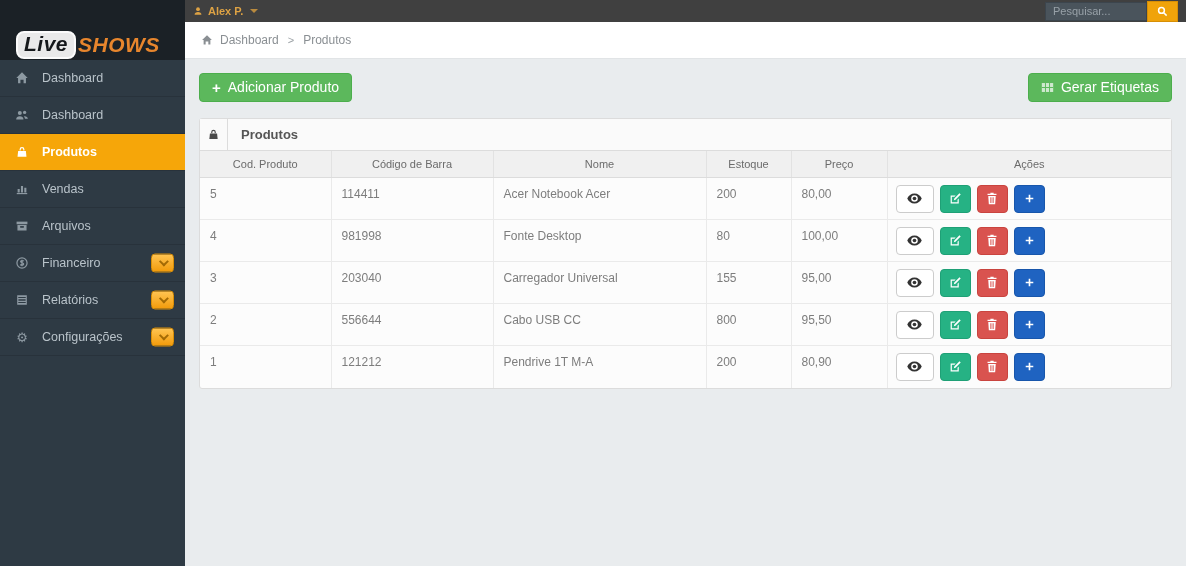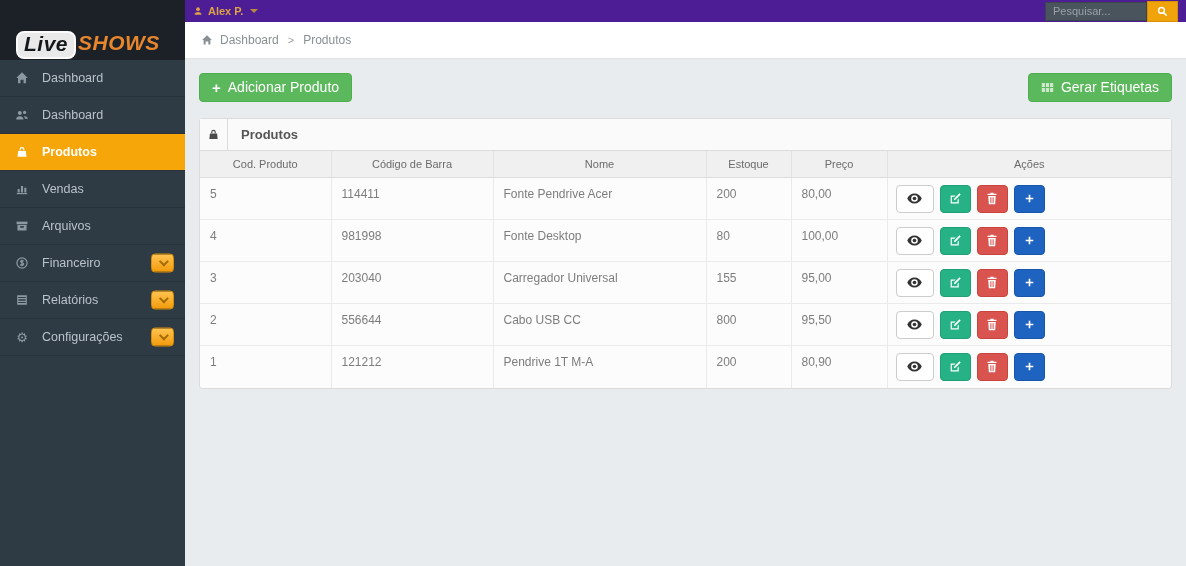--- a/index.html
+++ b/index.html
@@ -7,21 +7,21 @@
   body {
     width:1186px; height:566px; position:relative; overflow:hidden;
     font-family:"Liberation Sans", sans-serif;
     background:#e9ecee;
   }
   
   .sidebar { position:absolute; left:0; top:0; width:185px; height:566px; background:#2e3a44; z-index:2; }
   .sidebar-header {
     height:60px; background:#1b2126; display:flex; align-items:center; padding-left:16px;
   }
-  .logo { display:flex; align-items:flex-start; font-style:italic; font-weight:bold; font-size:21px; letter-spacing:.5px;margin-top:30px; }
+  .logo { display:flex; align-items:flex-end; font-style:italic; font-weight:bold; font-size:21px; letter-spacing:.5px;margin-top:30px; }
   .logo-badge {
     background:#e9e9e9; color:#15181b; border:2px solid #fbfbfb; border-radius:8px;
     padding:0 6px 2px 6px; line-height:22px; margin-right:2px;
   }
   .logo-rest { color:#e8862d; padding-bottom:2px; }
   .nav { list-style:none; margin:0; padding:0; }
   .nav li {
     position:relative; height:37px; display:flex; align-items:center; gap:13px;
     padding-left:15px; color:#b9c3ca; font-size:12.5px; cursor:pointer;
     border-bottom:1px solid #28323b;
@@ -36,21 +36,21 @@
   .chev-badge {
     position:absolute; right:11px; top:50%; transform:translateY(-50%);
     width:23px; height:19px; border-radius:4px;
     background:linear-gradient(#ffc452,#f29b0b); border:1px solid #d98e06;
     display:flex; align-items:center; justify-content:center;
   }
   .chev-badge .ch { width:7px; height:7px; border-right:2px solid #a36a05; border-bottom:2px solid #a36a05; transform:rotate(45deg) translateY(-2px); }
   .gear-glyph { font-size:13px; line-height:1; font-style:normal; }
   
   .topbar {
-    position:absolute; left:185px; right:0; top:0; height:22px; background:#4c1d95;
+    position:absolute; left:185px; right:0; top:0; height:22px; background:#404040;
     display:flex; align-items:center; z-index:3;
   }
   .user-menu { display:flex; align-items:center; gap:5px; padding-left:8px; color:#dda244; font-size:11px; font-weight:bold; cursor:pointer; }
   .user-menu .caret { width:0; height:0; border-left:4px solid transparent; border-right:4px solid transparent; border-top:4px solid #b98a3e; margin-left:2px; }
   .search-box { margin-left:auto; margin-right:8px; display:flex; align-items:center; }
   .search-box input {
     width:102px; height:19px; background:#4a545c; border:1px solid #3c454d; color:#d6dadd;
     font-size:11px; padding:0 7px; font-family:"Liberation Sans", sans-serif; outline:none;
   }
   .search-box input::placeholder { color:#98a1a8; }
@@ -276,21 +276,21 @@
             <th>Estoque</th>
             <th>Preço</th>
             <th>Ações</th>
           </tr>
         </thead>
         <tbody>
 
             <tr>
               <td>5</td>
               <td>114411</td>
-              <td>Fonte Pendrive Acer</td>
+              <td>Acer Notebook Acer</td>
               <td>200</td>
               <td>80,00</td>
               <td class="actions-cell">
                 <div class="actions">
                   <button class="abtn eye">
                     <span>
                       <svg width="15" height="11" viewBox="0 0 18 12" fill="#333">
                         <path d="M9 0C5 0 1.7 2.5.3 6 1.7 9.5 5 12 9 12s7.3-2.5 8.7-6C16.3 2.5 13 0 9 0zm0 10a4 4 0 1 1 0-8 4 4 0 0 1 0 8z"></path>
                         <circle cx="9" cy="6" r="2.2"></circle>
                       </svg>

